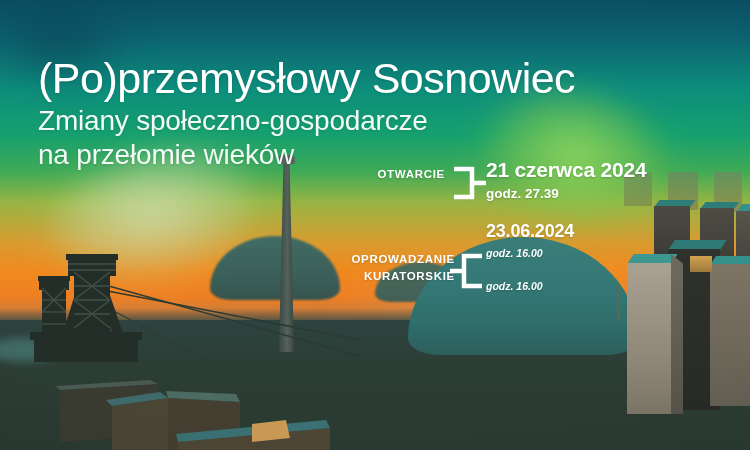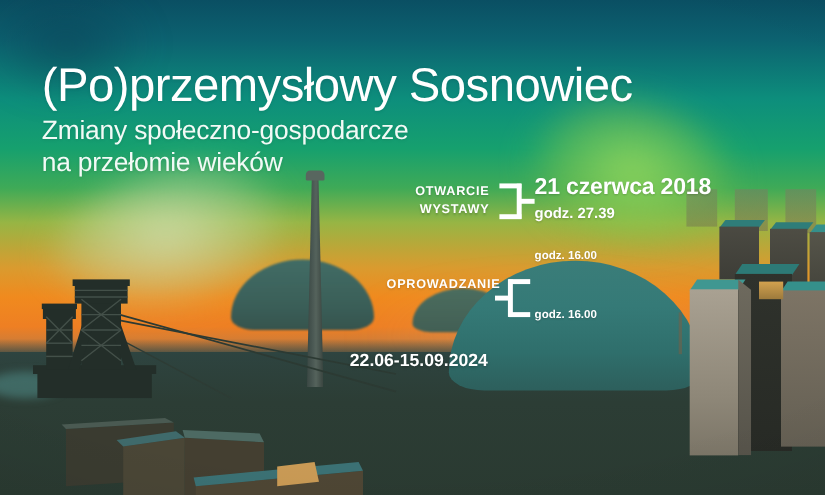--- a/index.html
+++ b/index.html
@@ -146,21 +146,21 @@
     position:absolute;left:38px;top:38px;
     font-size:43px;line-height:1;
     font-weight:300;letter-spacing:-.5px;
     color:#ffffff;
     white-space:nowrap;
     text-shadow:0 1px 3px rgba(0,0,0,.10);
     margin-top:19px;
   }
   #subtitle{
     position:absolute;left:38px;top:104px;
-    font-size:24px;line-height:1.22;
+    font-size:28px;line-height:1.22;
     font-weight:300;letter-spacing:-.2px;
     color:#f2faf6;
     text-shadow:0 1px 3px rgba(0,0,0,.10);
   }
   #subtitle div{white-space:nowrap;}
 
   
   .event{position:absolute;}
   .ev-label{
     font-size:11.5px;font-weight:bold;letter-spacing:.7px;
@@ -169,21 +169,21 @@
   }
   .ev-date{
     font-size:21px;font-weight:bold;color:#ffffff;letter-spacing:-.2px;
     text-shadow:0 1px 2px rgba(0,0,0,.18);white-space:nowrap;
   }
   .ev-date.small{font-size:18px;}
   .ev-time{
     font-size:13.5px;font-weight:bold;color:#ffffff;letter-spacing:0;
     text-shadow:0 1px 2px rgba(0,0,0,.18);white-space:nowrap;
   }
-  .ev-time.tiny{font-size:10.5px;}
+  .ev-time.tiny{font-size:10.5px;font-style:italic;}
 
   .bracket{position:absolute;}
   .bracket svg{display:block;overflow:visible;}
 
   #daterange{
     position:absolute;left:318px;top:320px;
     font-size:16px;font-weight:bold;color:#ffffff;letter-spacing:0;
     text-shadow:0 1px 3px rgba(0,0,0,.30);white-space:nowrap;
   }
 
@@ -323,52 +323,52 @@
 
   <div id="title">(Po)przemysłowy Sosnowiec</div>
 
   <div id="subtitle">
     <div>Zmiany społeczno-gospodarcze</div>
     <div>na przełomie wieków</div>
   </div>
 
   <div class="event" style="left:330px;top:166px;width:115px;">
     <div class="ev-label">OTWARCIE</div>
-    <div class="ev-label">WYSTAWY</div>
   </div>
   <div class="bracket" style="left:452px;top:166px;">
     <svg width="34" height="34" viewBox="0 0 34 34">
       <g stroke="#ffffff" stroke-width="4.5" fill="none" stroke-linecap="butt">
         <line x1="2" y1="3" x2="22" y2="3"></line>
         <line x1="2" y1="31" x2="22" y2="31"></line>
         <line x1="20" y1="1" x2="20" y2="33"></line>
         <line x1="20" y1="17" x2="34" y2="17"></line>
       </g>
     </svg>
   </div>
   <div class="event" style="left:486px;top:158px;">
-    <div class="ev-date">21 czerwca 2018</div>
+    <div class="ev-date">21 czerwca 2024</div>
     <div class="ev-time" style="margin-top:4px;">godz. 27.39</div>
   </div>
 
   <div class="event" style="left:320px;top:251px;width:135px;">
     <div class="ev-label">OPROWADZANIE</div>
+    <div class="ev-label">KURATORSKIE</div>
   </div>
   <div class="bracket" style="left:450px;top:253px;">
     <svg width="34" height="36" viewBox="0 0 34 36">
       <g stroke="#ffffff" stroke-width="4.5" fill="none" stroke-linecap="butt">
         <line x1="0" y1="18" x2="14" y2="18"></line>
         <line x1="14" y1="1" x2="14" y2="35"></line>
         <line x1="12" y1="3" x2="32" y2="3"></line>
         <line x1="12" y1="33" x2="32" y2="33"></line>
       </g>
     </svg>
   </div>
   <div class="event" style="left:486px;top:221px;">
+    <div class="ev-date small">23.06.2024</div>
     <div class="ev-time tiny" style="margin-top:5px;">godz. 16.00</div>
   </div>
   <div class="event" style="left:486px;top:275px;">
     <div class="ev-time tiny" style="margin-top:5px;">godz. 16.00</div>
   </div>
 
-  <div id="daterange">22.06-15.09.2024</div>
 
 </div>
 
 </body></html>

